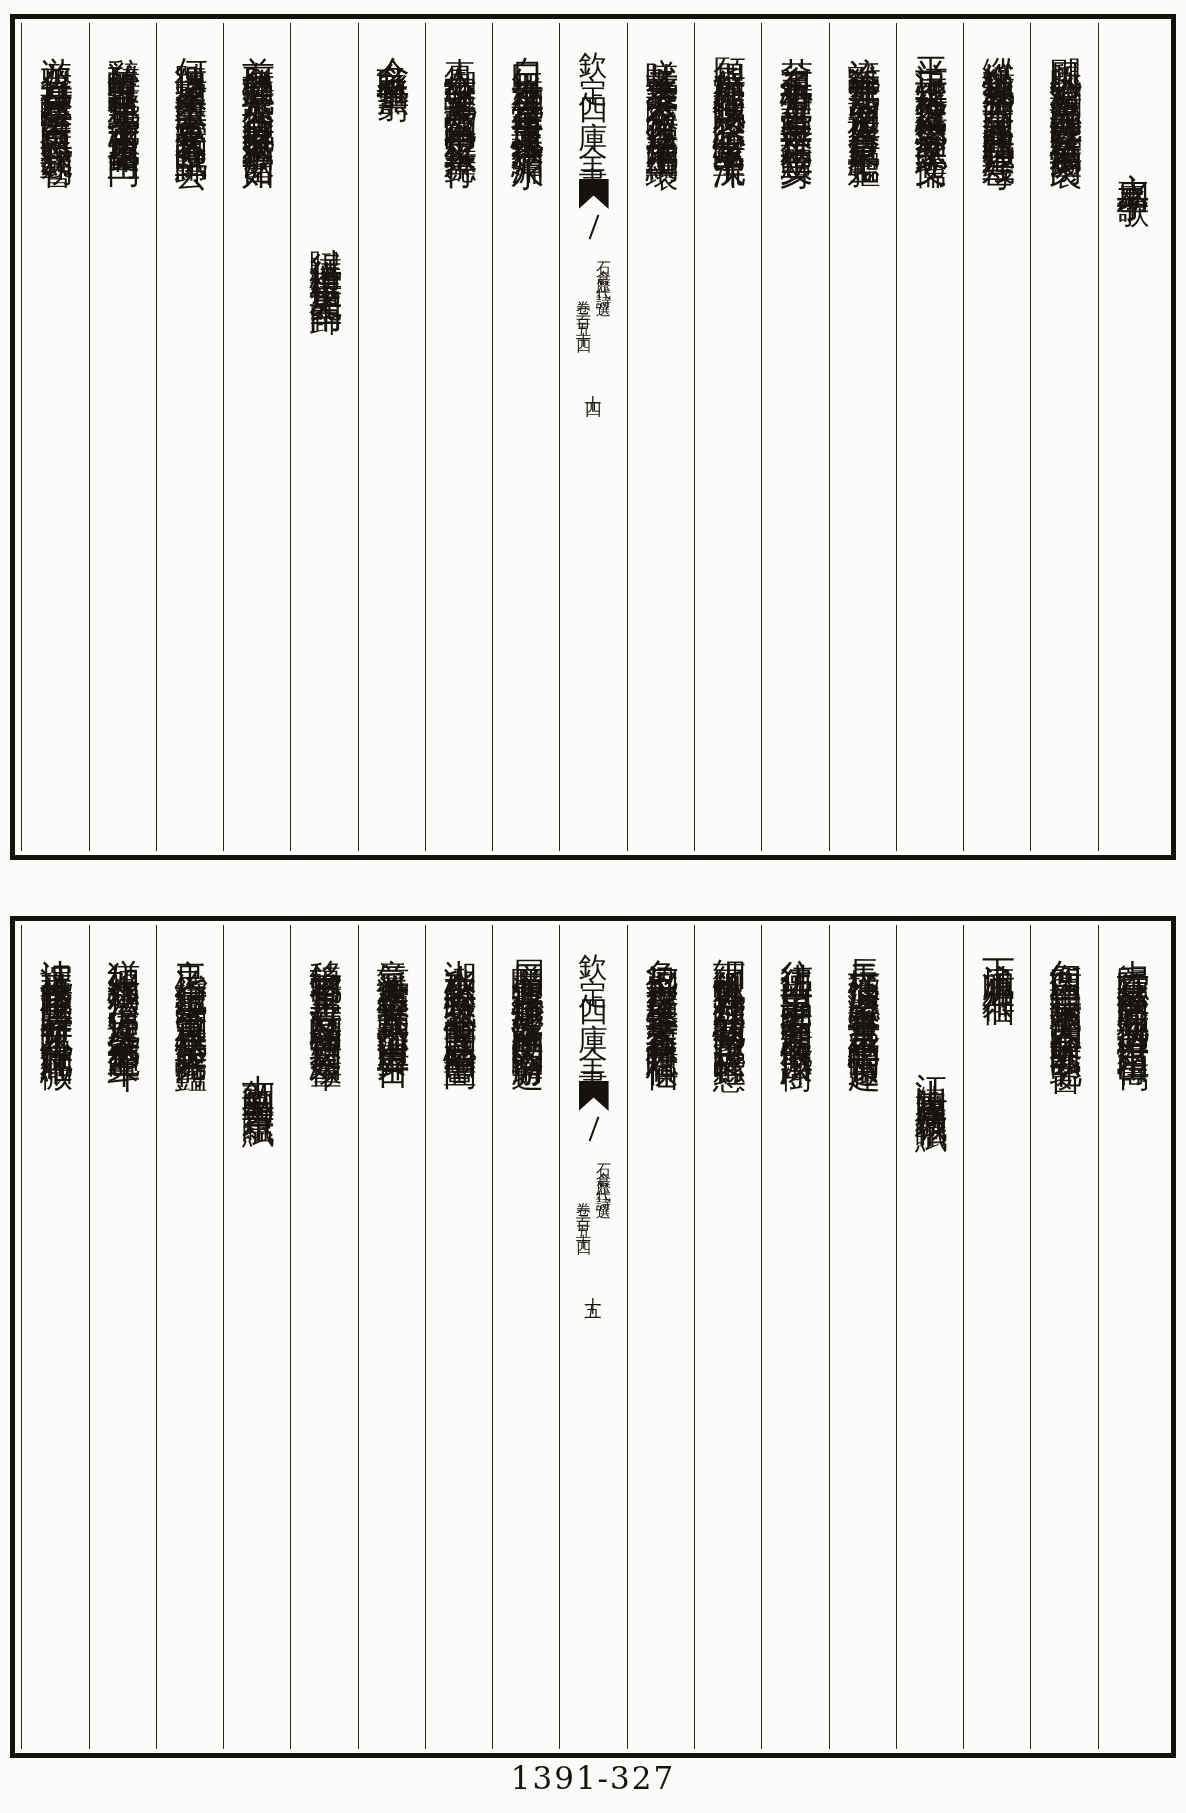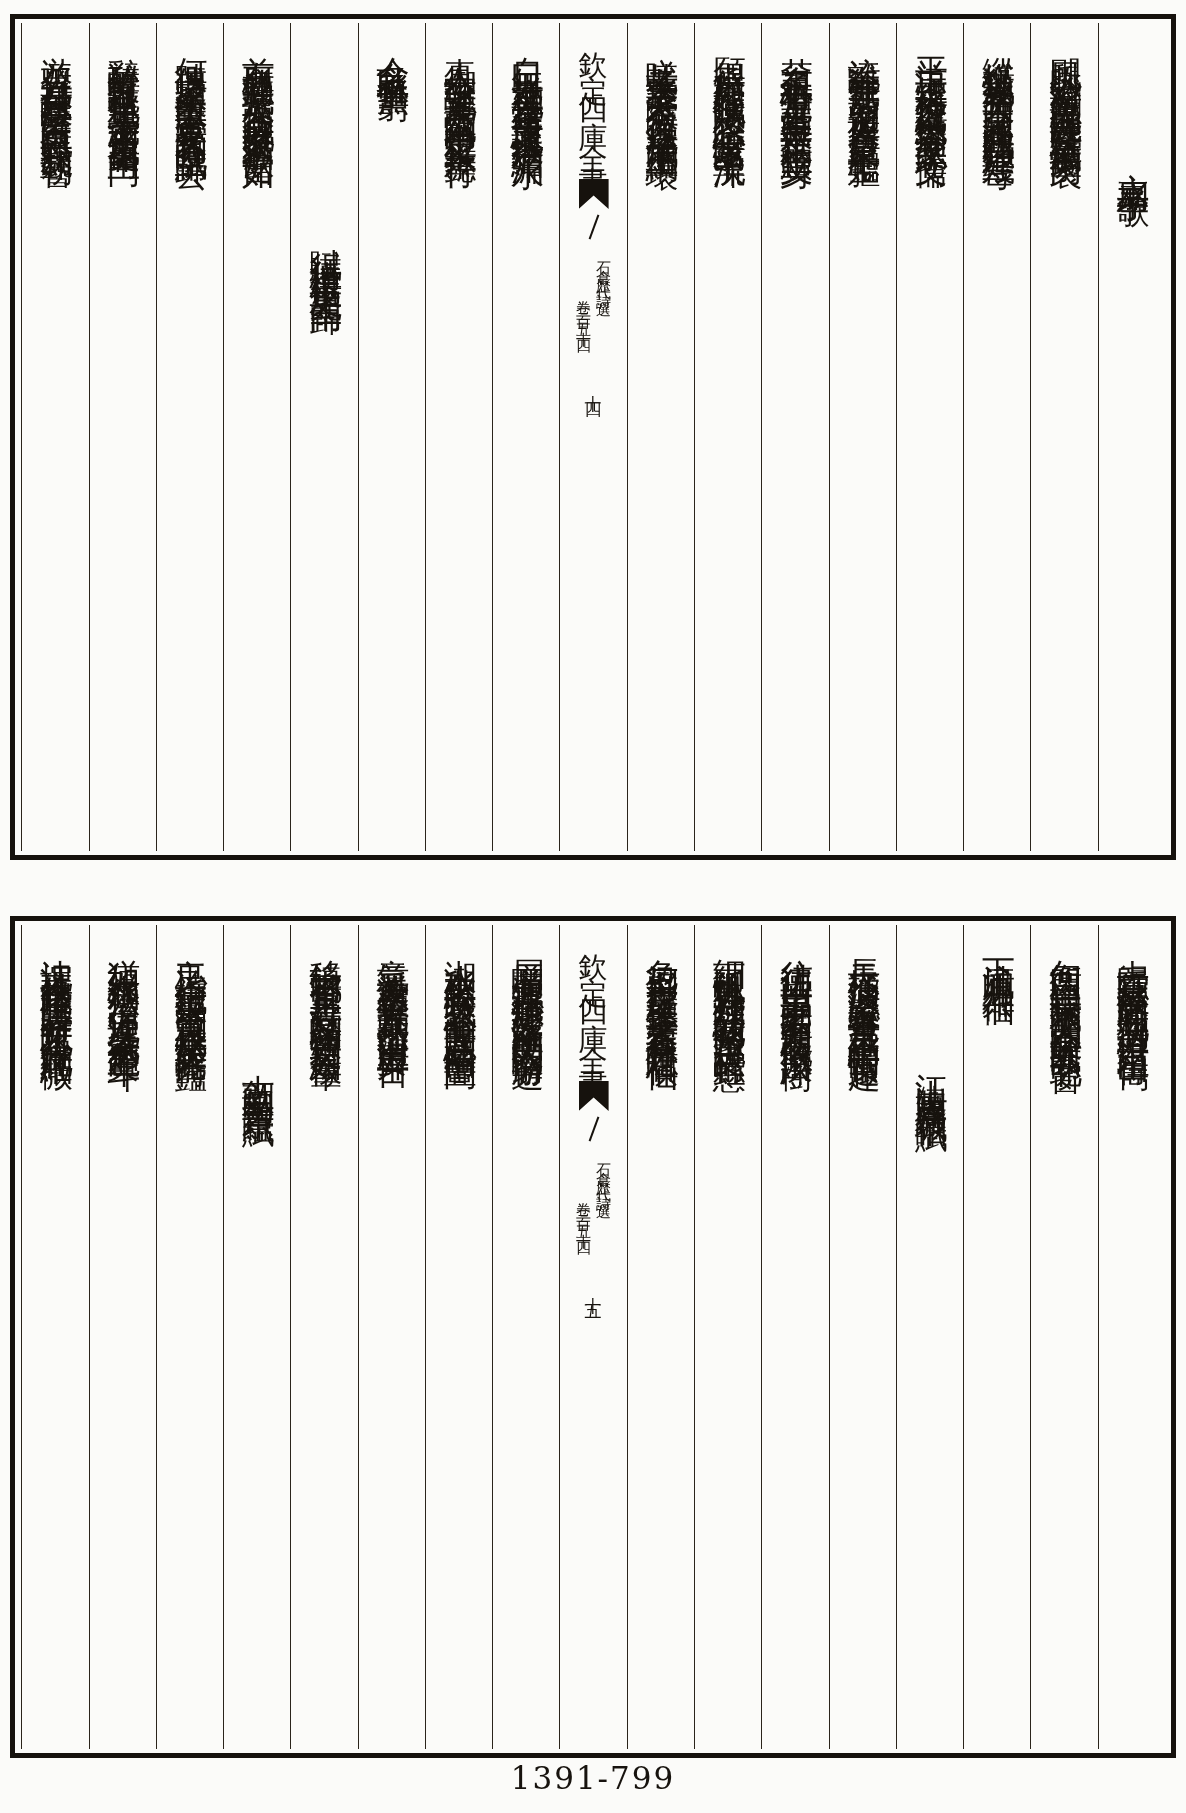--- a/index.html
+++ b/index.html
@@ -137,14 +137,14 @@
         <div class="col body">湘水秋高縱青盼我公心事非等閒豈必娛情圖畫間</div>
         <div class="col body">意氣遥凌蔥嶺道聲光直動燕然山河清海晏昇平日</div>
         <div class="col body">移鎮南都今第一丹青好寫麟閣容頌功更有如椽筆</div>
         <div class="col title" style="padding-top: 122.6px;">古劒歌為明書宗藴賦</div>
         <div class="col body">良工冶鑄金鐵英鍊出寶劒真天成煁煁芙蓉比荷豔</div>
         <div class="col body">猶如綠水涵秋清一從中道沈埋久紫氣猶能貫牛斗</div>
         <div class="col body">沈埋夜夜想飛騰匣裏時時作悲吼君今得此耀細微</div>
       </div>
   </div>
 
-  <div class="footer">1391-799</div>
+  <div class="footer">1391-327</div>
 </div>
 
 </body></html>

